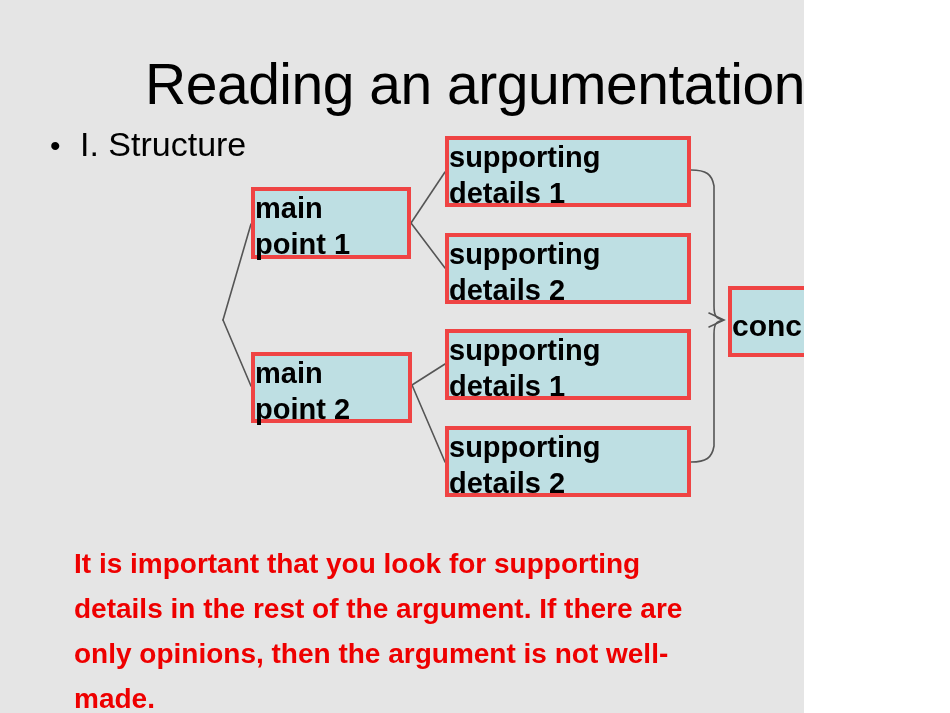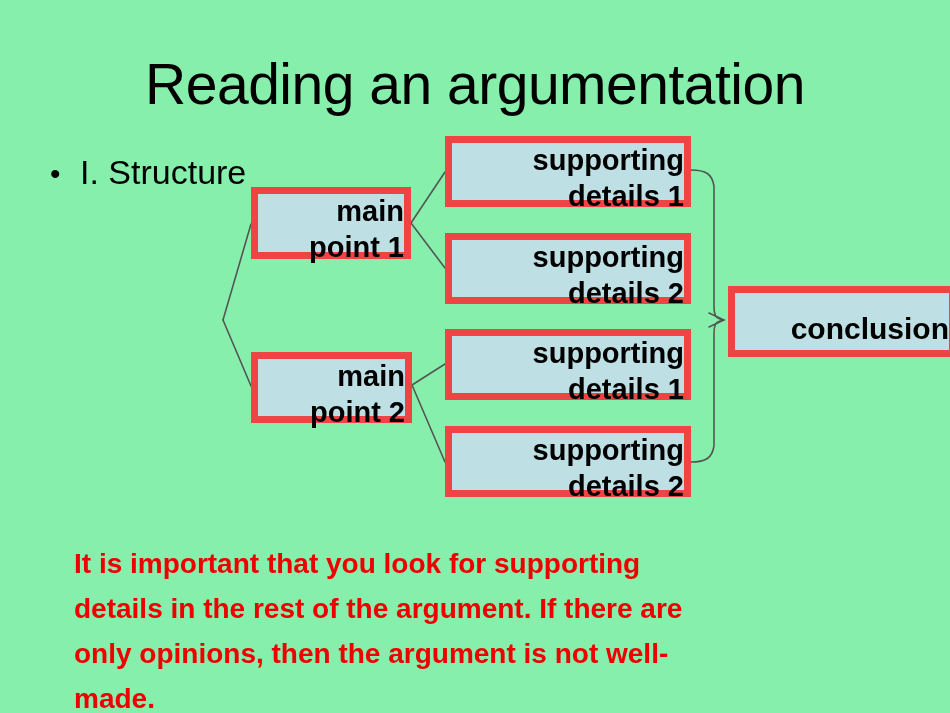--- a/index.html
+++ b/index.html
@@ -6,23 +6,23 @@
   html, body {
     margin: 0;
     padding: 0;
     background: #ffffff;
   }
   body {
     font-family: "Liberation Sans", sans-serif;
   }
   #slide {
     position: relative;
-    width: 950px;
+    width: 804px;
     height: 713px;
-    background: #86efac;
+    background: #e5e5e5;
     overflow: hidden;
   }
 
   
   #slide-title {
     position: absolute;
     left: 0;
     top: 56px;
     width: 950px;
     text-align: center;
@@ -31,21 +31,21 @@
     line-height: 1.0;
     color: #000000;
     letter-spacing: -0.5px;
     white-space: nowrap;
   }
 
   
   #bullet-line {
     position: absolute;
     left: 50px;
-    top: 152px;
+    top: 124px;
     font-size: 34px;
     line-height: 40px;
     color: #000000;
     white-space: nowrap;
   }
   #bullet-line .bullet-dot {
     display: inline-block;
     width: 30px;
     font-size: 30px;
     vertical-align: baseline;
@@ -65,24 +65,24 @@
     top: 0;
     width: 950px;
     height: 713px;
     pointer-events: none;
   }
 
   .node {
     position: absolute;
     box-sizing: border-box;
     background: #bedfe3;
-    border: 7px solid #ef4444;
+    border: 4px solid #ef4444;
     color: #000000;
     font-weight: bold;
-    text-align: right;
+    text-align: left;
     font-size: 29px;
     line-height: 36px;
     overflow: visible;
   }
   .node .node-label {
     display: block;
     position: relative;
     top: -1px;
   }
 

